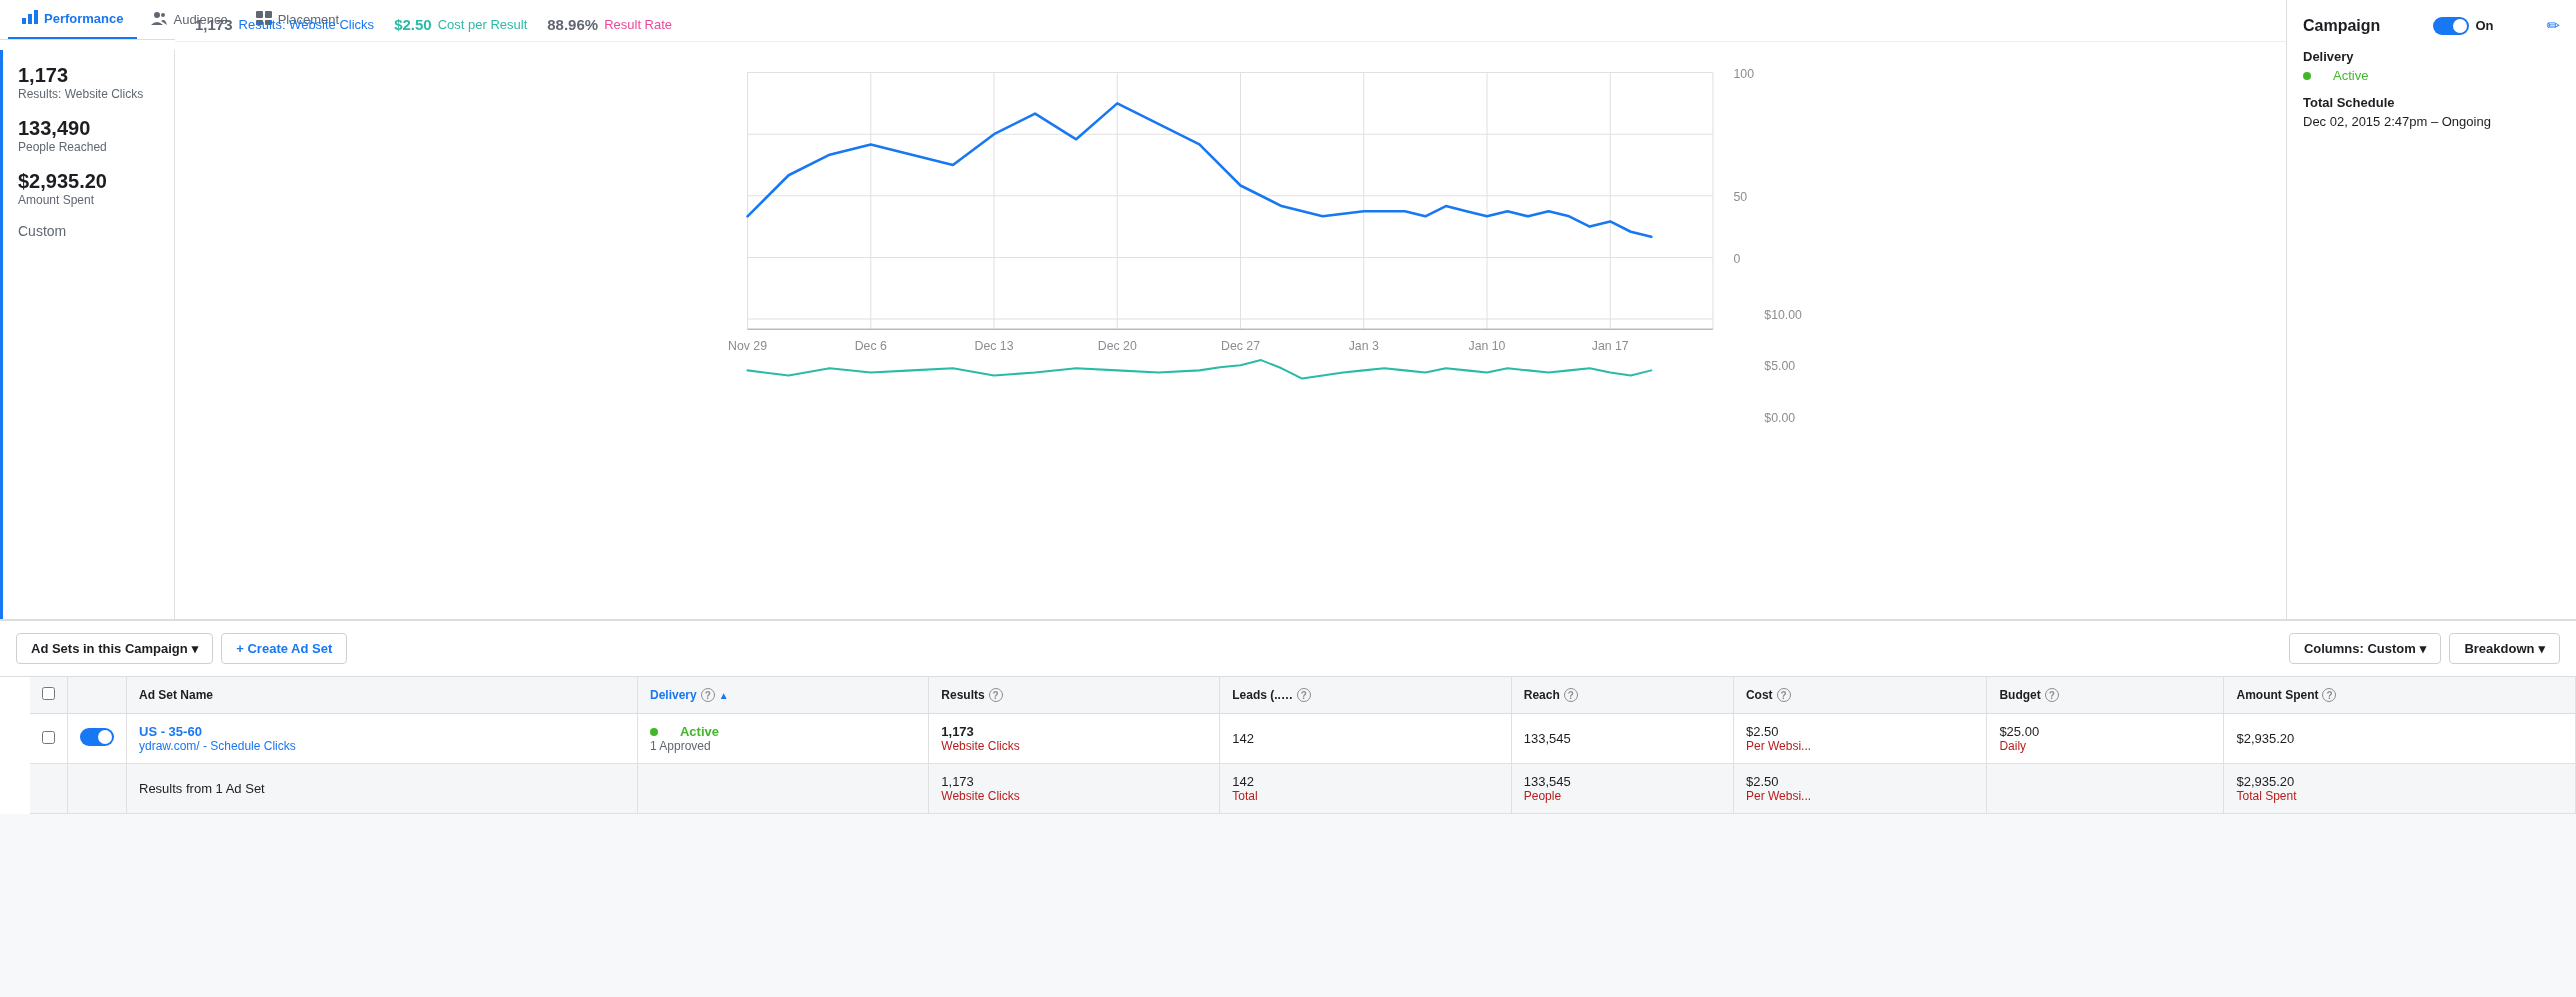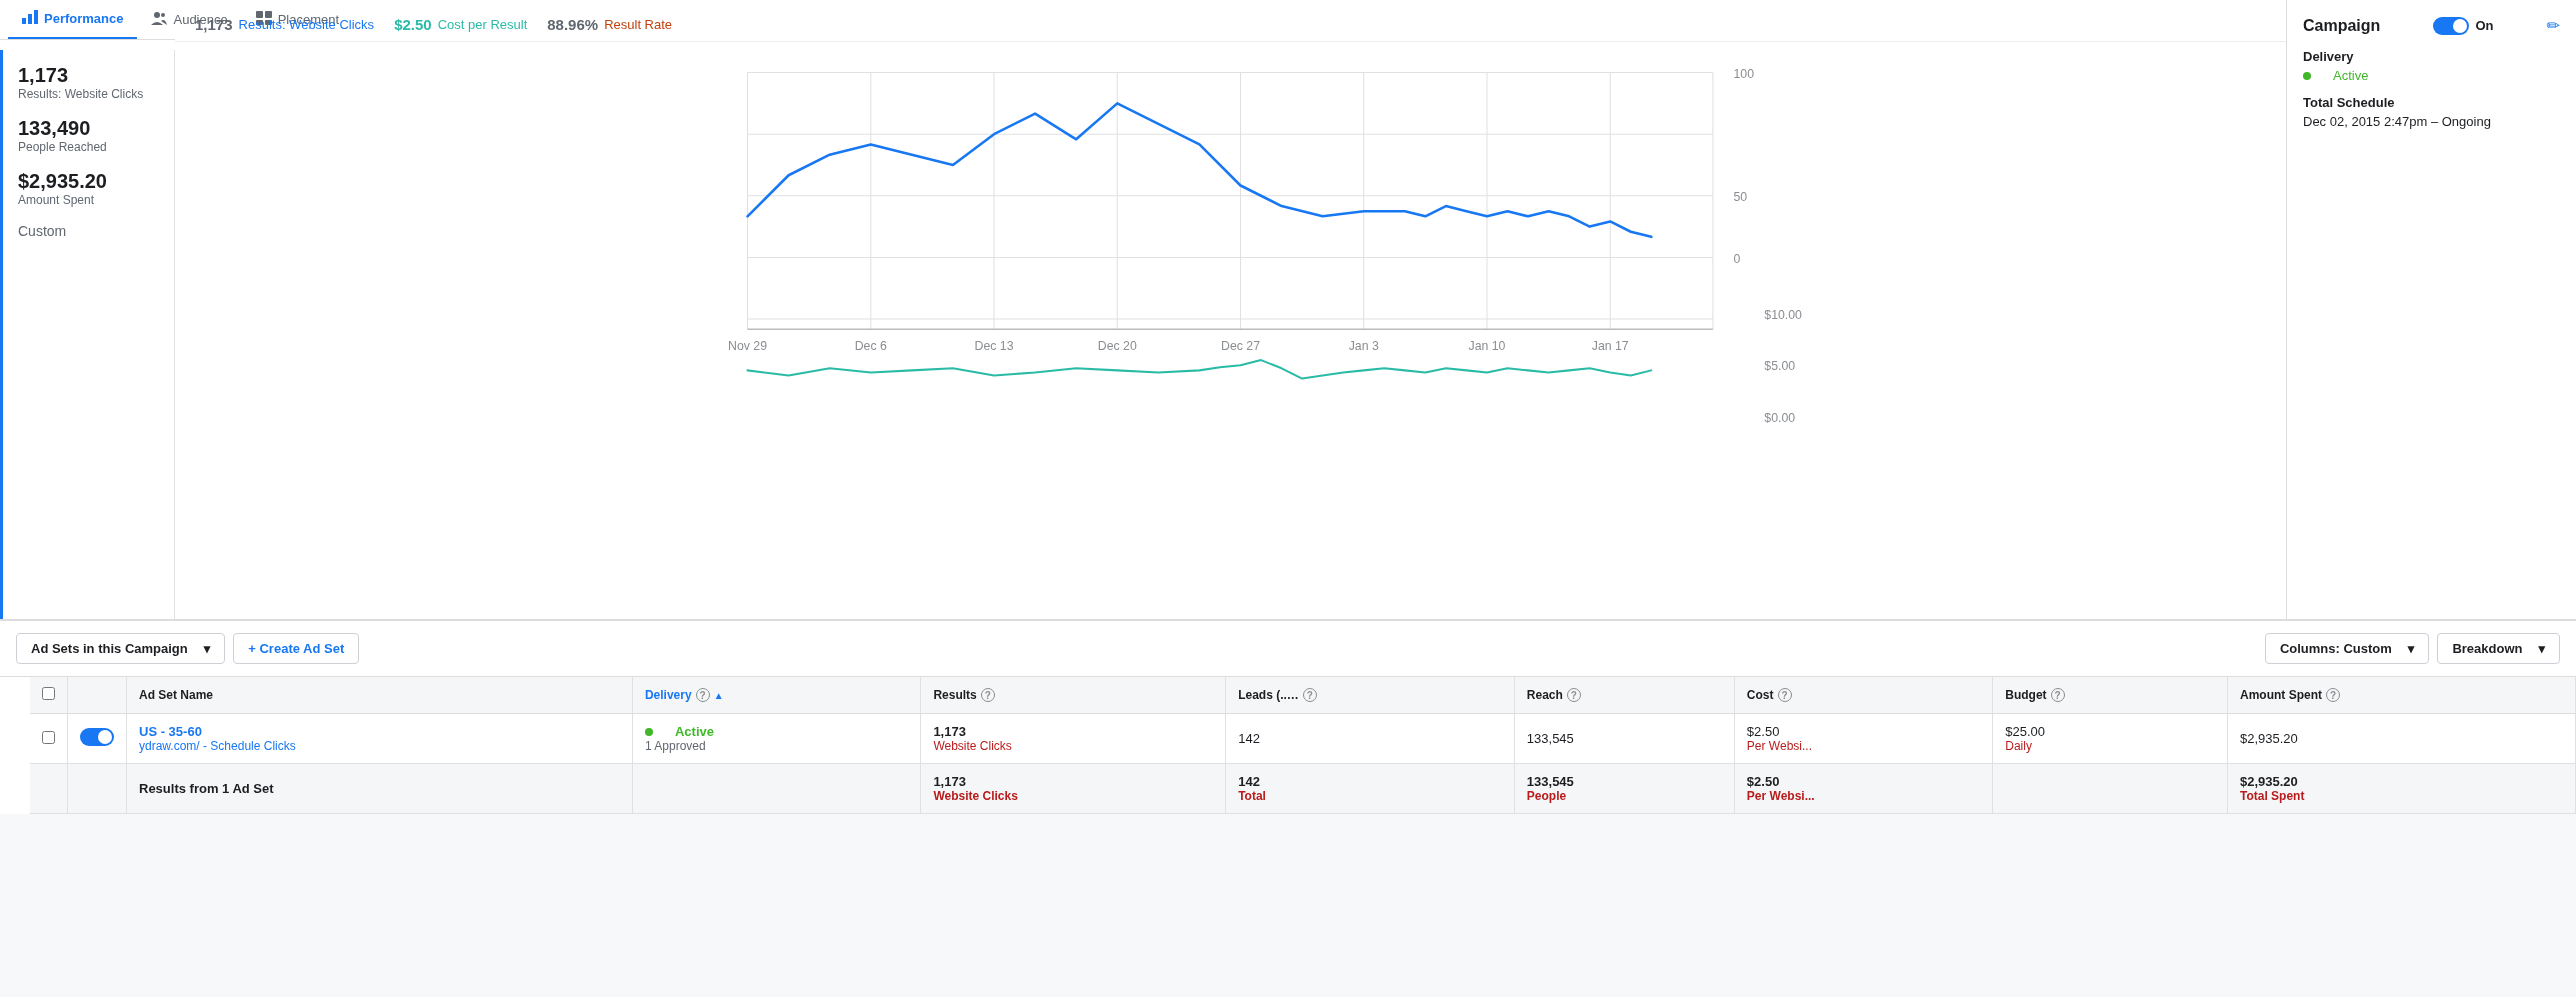--- a/index.html
+++ b/index.html
@@ -18,21 +18,21 @@
     .left-stats::before { content: ''; position: absolute; left: 0; top: 0; bottom: 0; width: 3px; background: #1877f2; }
 
     
     .chart-area { flex: 1; padding: 0; display: flex; flex-direction: column; overflow: hidden; }
 
     .chart-header { display: flex; align-items: center; gap: 20px; padding: 16px 20px 8px; border-bottom: none; flex-wrap: wrap; }
     .chart-stat { display: flex; align-items: center; gap: 6px; }
     .chart-stat-val { font-size: 15px; font-weight: 700; color: #606770; }
     .chart-stat-val.teal { color: #2abba7; }
     .chart-stat-label { font-size: 13px; color: #606770; }
-    .chart-stat-label.gray { color: #c2410c; }
+    .chart-stat-label.gray { color: #ec4899; }
 
     .chart-wrapper { flex: 1; position: relative; padding: 10px 0 10px 20px; }
 
     svg.chart-svg { width: 100%; height: 380px; }
 
     
     .right-panel { width: 290px; min-width: 290px; border-left: 1px solid #ddd; padding: 16px; background: #fff; }
     .right-panel-header { display: flex; align-items: center; justify-content: space-between; margin-bottom: 14px; }
     .campaign-label { font-size: 16px; font-weight: 700; }
     .toggle-area { display: flex; align-items: center; gap: 6px; }
@@ -50,42 +50,42 @@
     .green-dot { width: 8px; height: 8px; background: #42b72a; border-radius: 50%; display: inline-block; }
 
     
     .bottom-section { flex: 1; background: #f7f8fa; }
 
     .toolbar { display: flex; align-items: center; justify-content: space-between; padding: 12px 16px; background: #fff; border-top: 1px solid #ddd; border-bottom: 1px solid #ddd; }
     .toolbar-left { display: flex; align-items: center; gap: 8px; }
 
     .btn { display: flex; align-items: center; gap: 5px; padding: 7px 14px; border: 1px solid #ccd0d5; border-radius: 4px; background: #fff; cursor: pointer; font-size: 13px; color: #1c1e21; font-weight: 600; }
     .btn-primary { color: #1877f2; }
-    .btn-dropdown { display: flex; align-items: center; gap: 16px; }
+    .btn-dropdown { display: flex; align-items: center; gap: 4px; }
 
     .toolbar-right { display: flex; align-items: center; gap: 8px; }
 
     
     .table-container { background: #fff; padding-left: 30px; }
     table { width: 100%; border-collapse: collapse; }
     th { background: #f5f6f7; padding: 10px 12px; text-align: left; font-size: 12px; font-weight: 700; color: #1c1e21; border-bottom: 1px solid #ddd; border-right: 1px solid #e0e0e0; white-space: nowrap; }
     td { padding: 10px 12px; font-size: 13px; border-bottom: 1px solid #e0e0e0; border-right: 1px solid #e0e0e0; vertical-align: middle; }
     .th-inner { display: flex; align-items: center; gap: 4px; }
     .sort-arrow { color: #1877f2; font-size: 10px; }
     .info-circle { width: 14px; height: 14px; border-radius: 50%; border: 1px solid #8a8d91; color: #8a8d91; font-size: 10px; display: inline-flex; align-items: center; justify-content: center; cursor: pointer; }
 
     .ad-name { font-weight: 700; color: #1877f2; cursor: pointer; font-size: 13px; }
     .ad-sub { color: #1877f2; font-size: 12px; cursor: pointer; }
     .delivery-active { color: #42b72a; font-weight: 600; }
     .delivery-sub { color: #606770; font-size: 12px; }
 
     .results-val { font-weight: 700; }
     .results-sub { color: #b91c1c; font-size: 12px; }
 
-    .summary-row td { font-weight: 700; background: #f5f6f7; }
+    .summary-row td { font-weight: 400; background: #f5f6f7; }
 
     .checkbox-col { width: 30px; }
     .toggle-col { width: 50px; }
 
     .row-toggle { width: 34px; height: 18px; background: #1877f2; border-radius: 9px; position: relative; cursor: pointer; display: inline-block; }
     .row-toggle::after { content: ''; width: 14px; height: 14px; background: #fff; border-radius: 50%; position: absolute; top: 2px; right: 2px; }
 
     .tab-nav { display: flex; align-items: center; padding: 0 14px; border-bottom: 1px solid #ddd; background: #fff; }
     .tab-nav-item { padding: 10px 14px; font-size: 13px; color: #606770; cursor: pointer; display: flex; align-items: center; gap: 6px; }
     .tab-nav-item.active { color: #1877f2; border-bottom: 2px solid #1877f2; font-weight: 600; }

